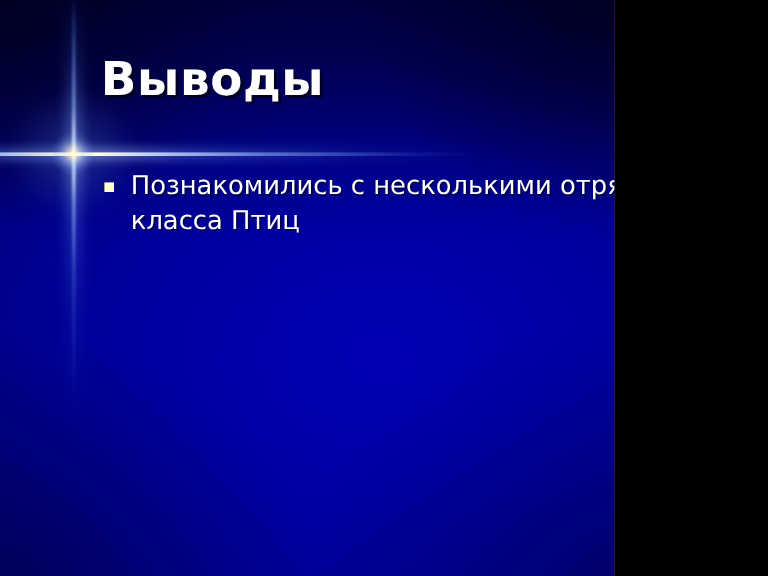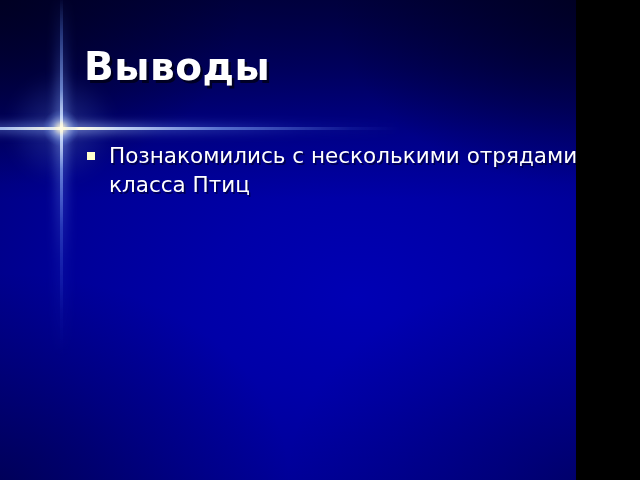--- a/index.html
+++ b/index.html
@@ -2,21 +2,21 @@
 <html><head>
 <meta charset="utf-8">
 <style>
   html, body {
     margin: 0;
     padding: 0;
     background: #000000;
   }
   #slide {
     position: relative;
-    width: 576px;
+    width: 512px;
     height: 480px;
     overflow: hidden;
     font-family: "DejaVu Sans", "Liberation Sans", sans-serif;
     background-color: #a21caf;
   }
   
   .bg-base {
     position: absolute;
     inset: 0;
     background:

